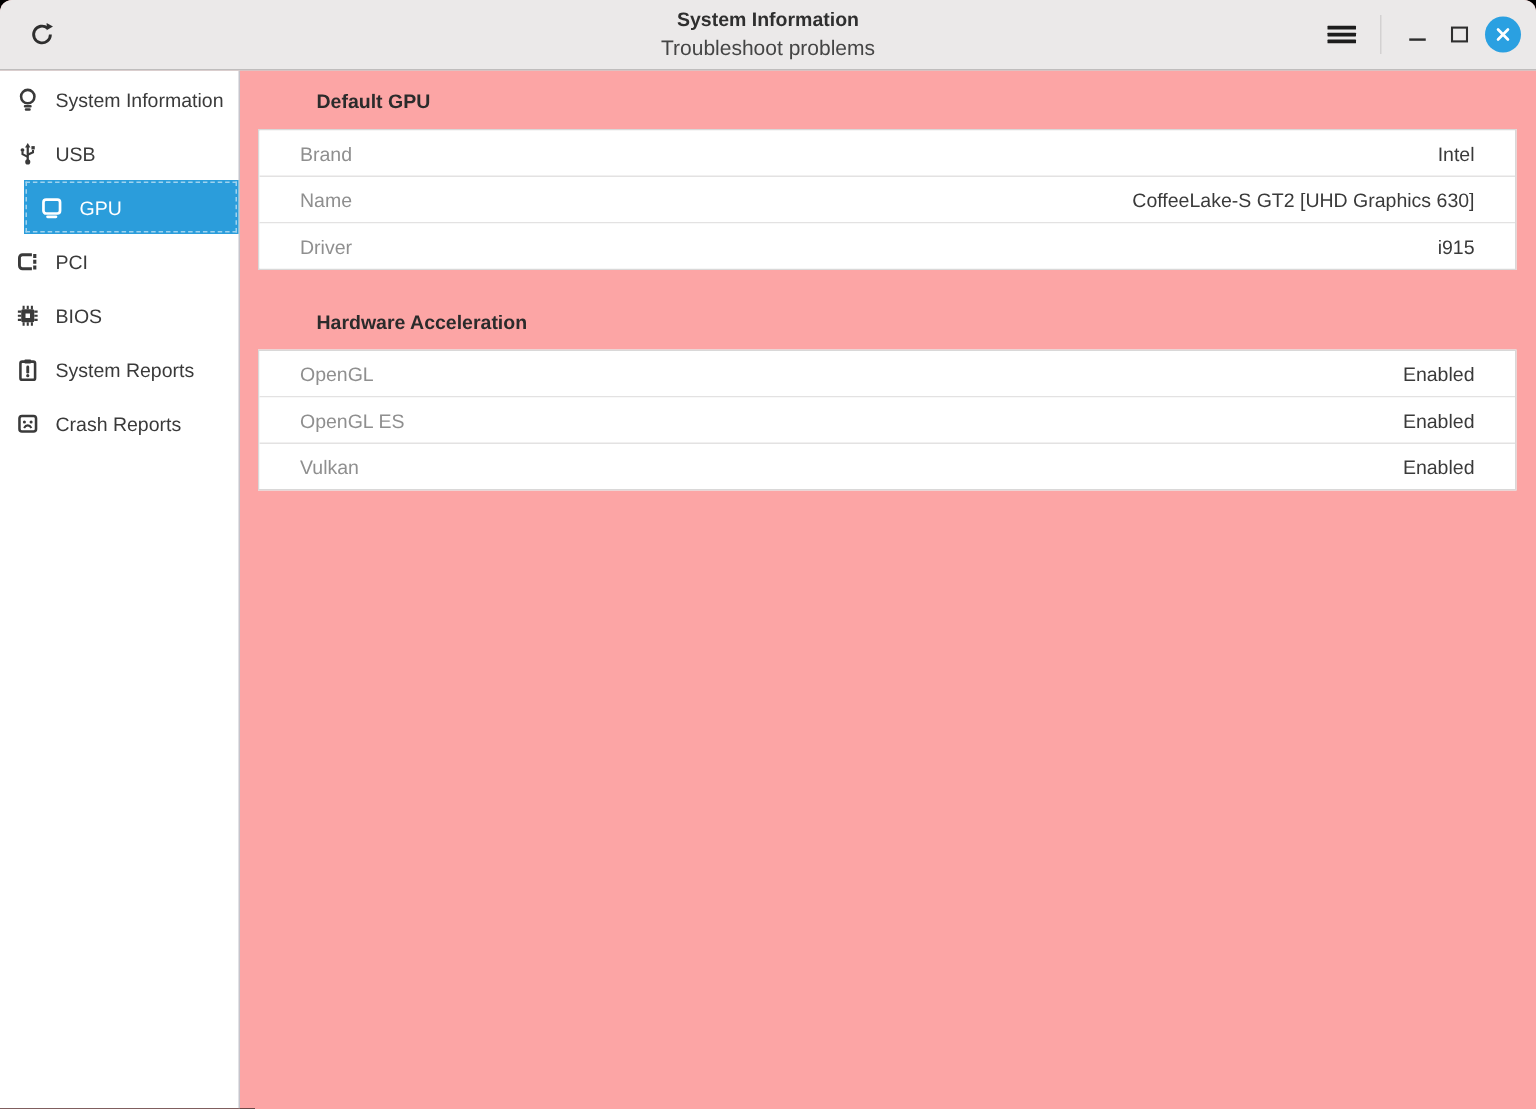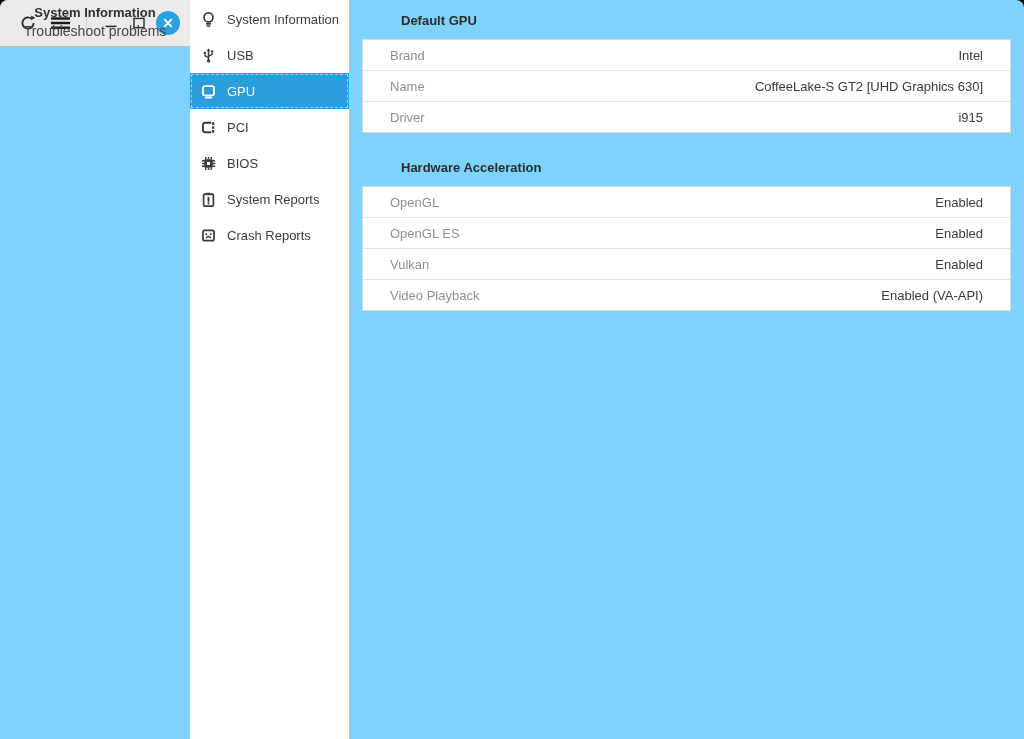--- a/index.html
+++ b/index.html
@@ -2,22 +2,22 @@
 <html style="--accent: #2b9ddb; --close-bg: #2aa0e1; --titlebar-bg: #ebe9e9;"><head>
 <meta charset="utf-8">
 <style>
   html,body { margin:0; padding:0; background:#000; }
   body { font-family:"Liberation Sans", sans-serif; -webkit-font-smoothing:antialiased; }
 
   .window {
     width:1024px; height:739px;
     border-radius:8px 8px 0 0;
     overflow:hidden;
-    display:flex; flex-direction:row;
-    background:#7dd3fc;
+    display:flex; flex-direction:column;
+    background:#fca5a5;
   }
 
   
   .titlebar {
     height:46px; flex:0 0 auto;
     background:var(--titlebar-bg,#ebe9e9);
     border-bottom:1px solid #bfbdbd;
     display:flex; align-items:center;
     position:relative;
   }
@@ -62,20 +62,21 @@
     font-size:13px; color:#3a3a3a;
     cursor:default; user-select:none;
   }
   .sidebar-item .item-icon { width:17px; height:17px; display:flex; align-items:center; justify-content:center; flex:0 0 17px; }
   .sidebar-item .item-icon svg { width:17px; height:17px; }
   .sidebar-item.selected {
     background:var(--accent,#2b9ddb);
     color:#ffffff;
     outline:1px dashed rgba(255,255,255,0.55);
     outline-offset:-2px;
+    margin-left:16px;
   }
 
   .content { flex:1; padding:13px 13px 0 12px; overflow:hidden; }
   .section-heading {
     margin:0 0 11px 1px;
     font-size:13px; font-weight:bold; color:#2b2b2b;
     line-height:15px;
     padding-left:38px;
   }
   .info-table {
@@ -252,21 +253,17 @@
             <span class="row-value">Enabled</span>
           </div>
           <div class="info-row">
             <span class="row-label">OpenGL ES</span>
             <span class="row-value">Enabled</span>
           </div>
           <div class="info-row">
             <span class="row-label">Vulkan</span>
             <span class="row-value">Enabled</span>
           </div>
-          <div class="info-row">
-            <span class="row-label">Video Playback</span>
-            <span class="row-value">Enabled (VA-API)</span>
-          </div>
         </div>
       </main>
   </div>
 
 </div>
 
 </body></html>

